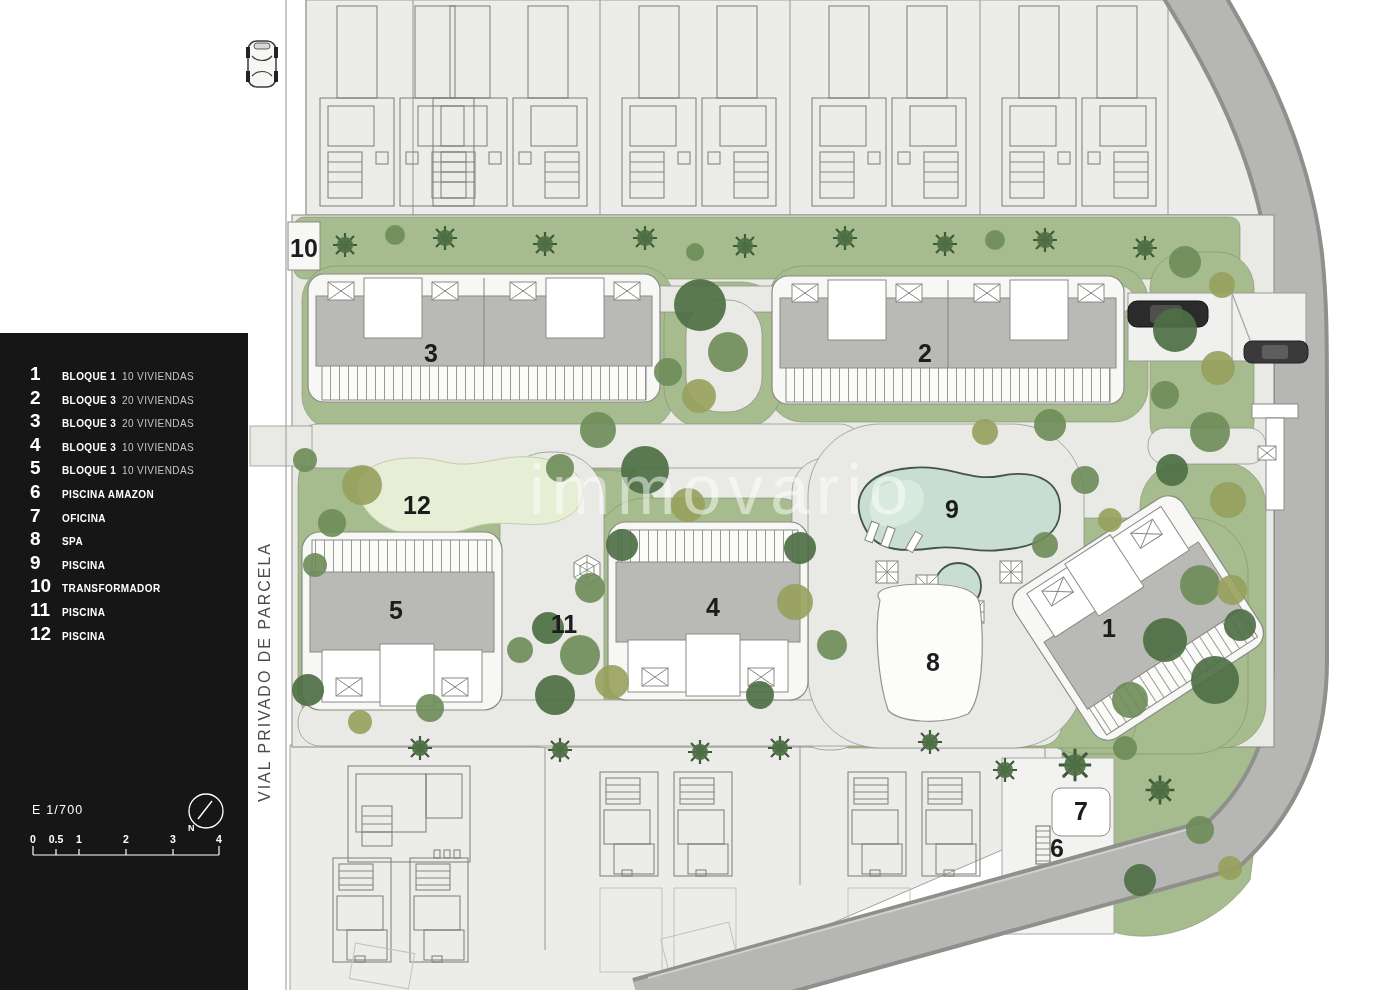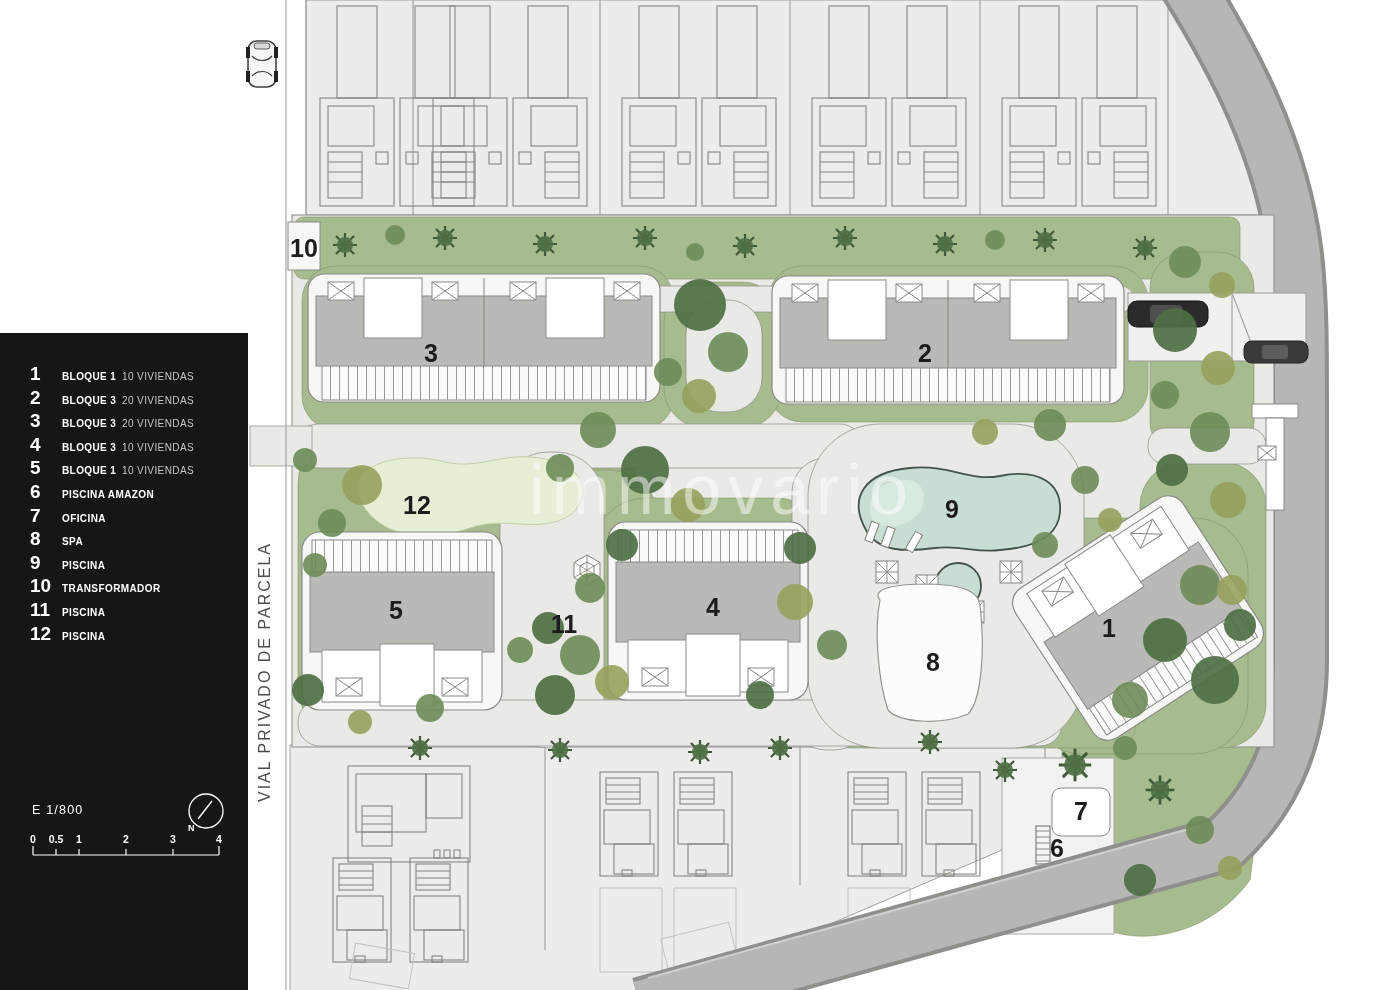--- a/index.html
+++ b/index.html
@@ -464,21 +464,21 @@
       <li class="legend-row">
           <span class="num">11</span>
           <span class="lab wide">PISCINA</span>
         </li>
       <li class="legend-row">
           <span class="num">12</span>
           <span class="lab wide">PISCINA</span>
         </li>
     </ol>
 
-    <div class="scale-label">E 1/800</div>
+    <div class="scale-label">E 1/700</div>
 
     <svg class="north" viewBox="0 0 60 60">
       <circle cx="30" cy="26" r="17" fill="none" stroke="#ffffff" stroke-width="1.3"></circle>
       <line x1="22" y1="34" x2="36" y2="16" stroke="#ffffff" stroke-width="1.4"></line>
       <text x="12" y="46">N</text>
     </svg>
 
     <svg class="scalebar" viewBox="0 0 200 34">
       <text x="7" y="10">0</text>
       <text x="30" y="10">0.5</text>

